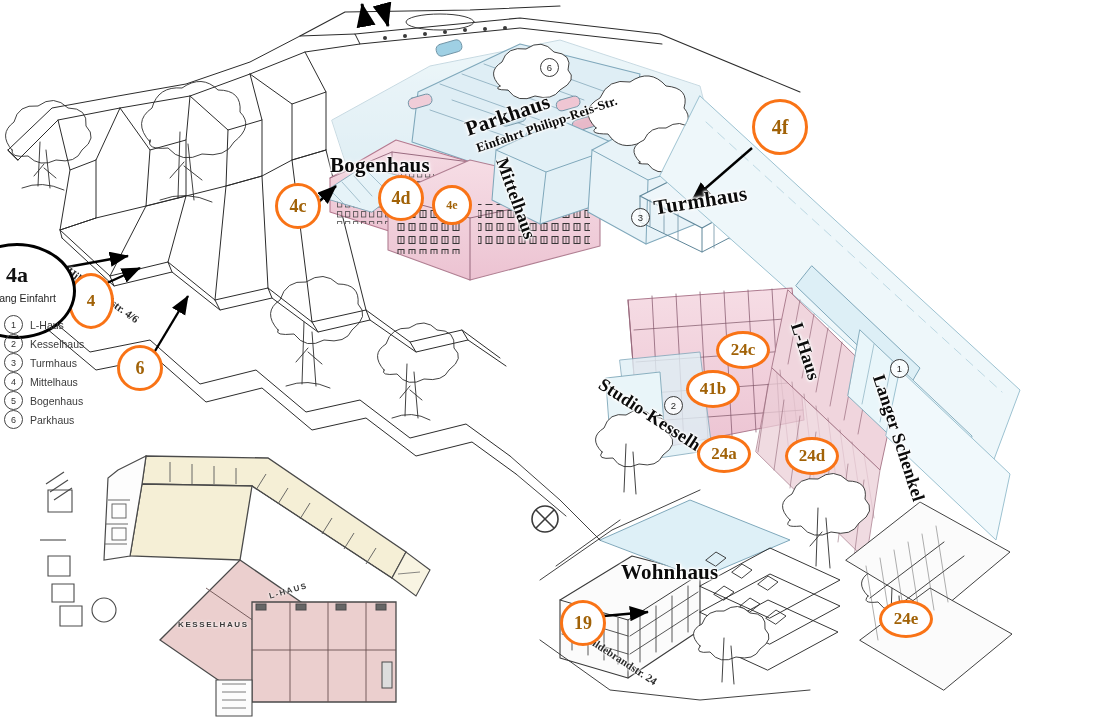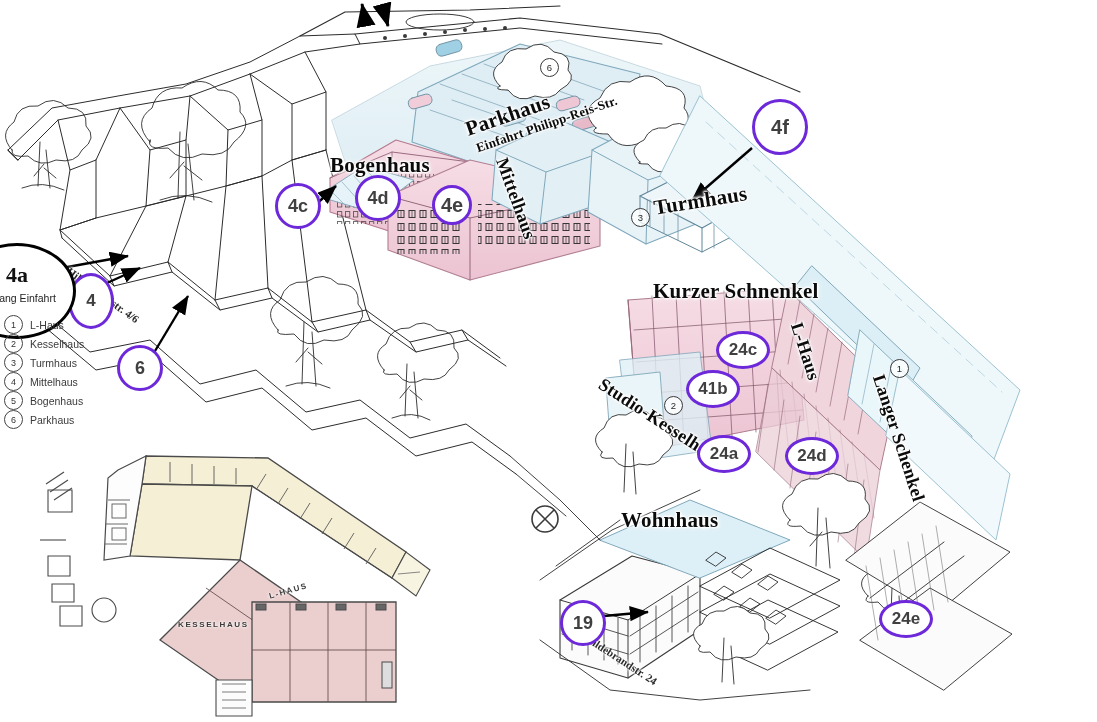--- a/index.html
+++ b/index.html
@@ -17,24 +17,24 @@
   .lbl.sm{font-size:13px;}
   .street{position:absolute;font-family:"Liberation Serif",serif;font-weight:bold;
           font-size:11px;color:#2a2a2a;white-space:nowrap;
           text-shadow:0 0 3px #fff,0 0 3px #fff,0 0 5px #fff;}
   .fpl{position:absolute;font-family:"Liberation Sans",sans-serif;font-weight:bold;
        font-size:8px;letter-spacing:1.6px;color:#3b3b3b;white-space:nowrap;
        text-shadow:0 0 3px #fff,0 0 3px #fff;}
 
   
   .callout{position:absolute;display:flex;align-items:center;justify-content:center;
-           border:3px solid #6d28d9;border-radius:50%;background:#fff;
-           font-family:Liberation Sans, sans-serif;font-weight:bold;color:#404040;
+           border:3px solid #f97316;border-radius:50%;background:#fff;
+           font-family:Liberation Serif, serif;font-weight:bold;color:#a16207;
            box-sizing:border-box;z-index:6;}
-  .c-sm{width:40px;height:40px;font-size:20px;}
+  .c-sm{width:40px;height:40px;font-size:12px;}
   .c-ov{width:54px;height:38px;border-radius:50%;font-size:17px;}
   .c-md{width:46px;height:46px;font-size:18px;}
   .c-lg{width:56px;height:56px;font-size:20px;}
 
   
   #bubble-4a{position:absolute;left:-42px;top:243px;width:118px;height:96px;
              border:3px solid #000;border-radius:50%;background:#fff;z-index:7;
              box-sizing:border-box;}
   #bubble-4a .t1{position:absolute;left:0;right:0;top:16px;text-align:center;
              font-size:22px;font-weight:bold;font-family:"Liberation Serif",serif;}
@@ -459,48 +459,47 @@
 
 <div class="lbl big" style="left:330px;top:153px;">Bogenhaus</div>
 
 <div class="lbl big rot" style="left:462px;top:118px;transform:rotate(-19deg);">Parkhaus</div>
 <div class="lbl sm rot" style="left:474px;top:141px;transform:rotate(-19deg);">Einfahrt Philipp-Reis-Str.</div>
 
 <div class="lbl med rot" style="left:511px;top:155px;transform:rotate(70deg);">Mittelhaus</div>
 
 <div class="lbl big rot" style="left:652px;top:196px;transform:rotate(-9deg);">Turmhaus</div>
 
-<div class="lbl big" style="left:653px;top:279px;">Kurzer Schnenkel</div>
 
 <div class="lbl med rot" style="left:606px;top:374px;transform:rotate(33deg);">Studio-Kesselhaus</div>
 
 <div class="lbl med rot" style="left:806px;top:320px;transform:rotate(72deg);">L-Haus</div>
 
 <div class="lbl med rot" style="left:888px;top:372px;transform:rotate(72deg);">Langer Schenkel</div>
 
-<div class="lbl big" style="left:621px;top:508px;text-align:center;">Wohnhaus</div>
+<div class="lbl big" style="left:621px;top:560px;text-align:center;">Wohnhaus</div>
 
 <div class="street rot" style="left:72px;top:265px;transform:rotate(36deg);">Hildebrandstr. 4/6</div>
 <div class="street rot" style="left:590px;top:632px;transform:rotate(33deg);">Hildebrandstr. 24</div>
 
 <div class="fpl rot" style="left:268px;top:592px;transform:rotate(-16deg);">L-HAUS</div>
 <div class="fpl" style="left:178px;top:620px;">KESSELHAUS</div>
 
 <div id="bubble-4a">
   <div class="t1">4a</div>
   <div class="t2">Eingang Einfahrt</div>
 </div>
 
 <div class="callout c-ov" style="left:68px;top:273px;width:46px;height:56px;border-radius:50%;">4</div>
 
 <div class="callout c-md" style="left:117px;top:345px;">6</div>
 
 <div class="callout c-md" style="left:275px;top:183px;text-align:right;">4c</div>
 
-<div class="callout c-md" style="left:355px;top:175px;">4d</div>
+<div class="callout c-md" style="left:378px;top:175px;">4d</div>
 
 <div class="callout c-sm" style="left:432px;top:185px;">4e</div>
 
 <div class="callout c-lg" style="left:752px;top:99px;">4f</div>
 
 <div class="callout c-md" style="left:560px;top:600px;">19</div>
 
 <div class="callout c-ov" style="left:697px;top:435px;">24a</div>
 
 <div class="callout c-ov" style="left:686px;top:370px;">41b</div>

